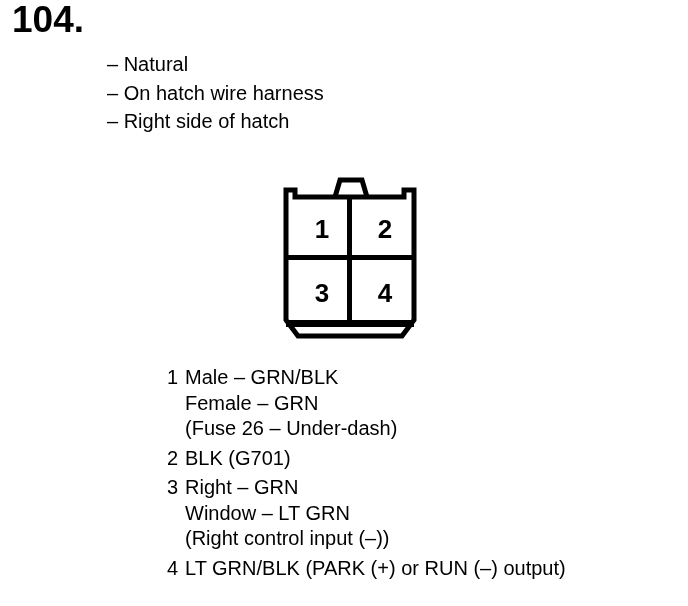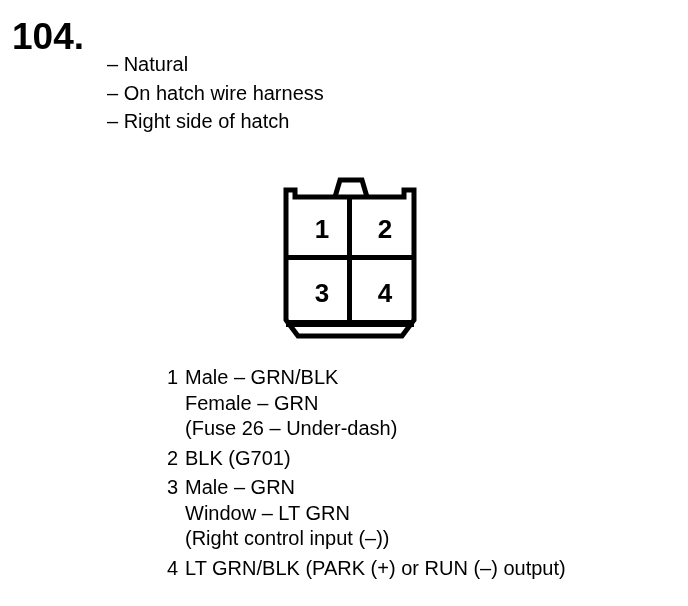--- a/index.html
+++ b/index.html
@@ -12,21 +12,21 @@
     width: 688px;
     height: 606px;
     background: #ffffff;
     color: #000000;
     font-family: "Liberation Sans", sans-serif;
     overflow: hidden;
   }
   .title-row {
     position: absolute;
     left: 12px;
-    top: 17px;
+    top: 0;
     display: flex;
     font-weight: bold;
     font-size: 37px;
     line-height: 1.1;
     white-space: nowrap;
     align-items: flex-end;
   }
   .title-num {
     width: 78px;
     flex: 0 0 78px;
@@ -117,21 +117,21 @@
     <div class="pin-item">
       <div class="pin-num">2</div>
       <div class="pin-lines">
         <div class="pin-line">BLK (G701)</div>
       </div>
     </div>
 
     <div class="pin-item">
       <div class="pin-num">3</div>
       <div class="pin-lines">
-        <div class="pin-line">Male – GRN</div>
+        <div class="pin-line">Right – GRN</div>
         <div class="pin-line">Window – LT GRN</div>
         <div class="pin-line">(Right control input (–))</div>
       </div>
     </div>
 
     <div class="pin-item">
       <div class="pin-num">4</div>
       <div class="pin-lines">
         <div class="pin-line">LT GRN/BLK (PARK (+) or RUN (–) output)</div>
       </div>

